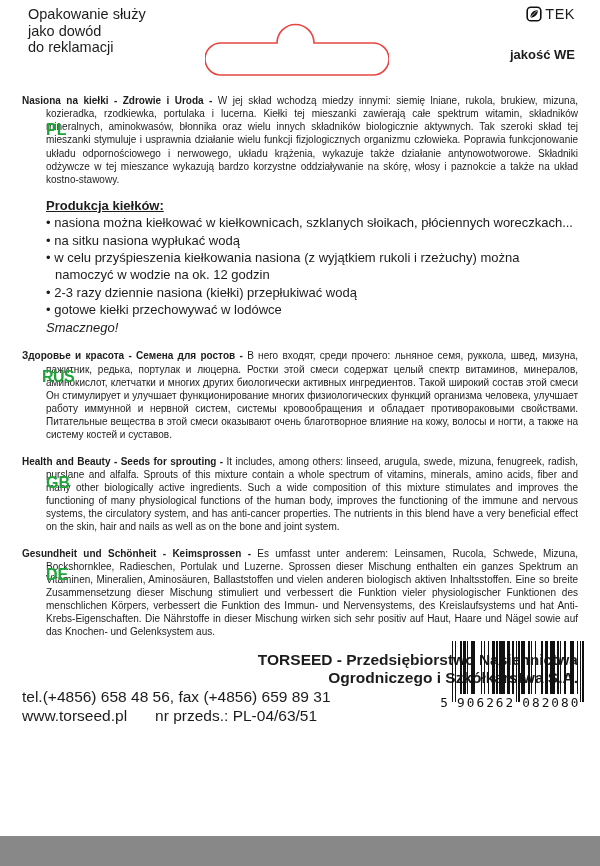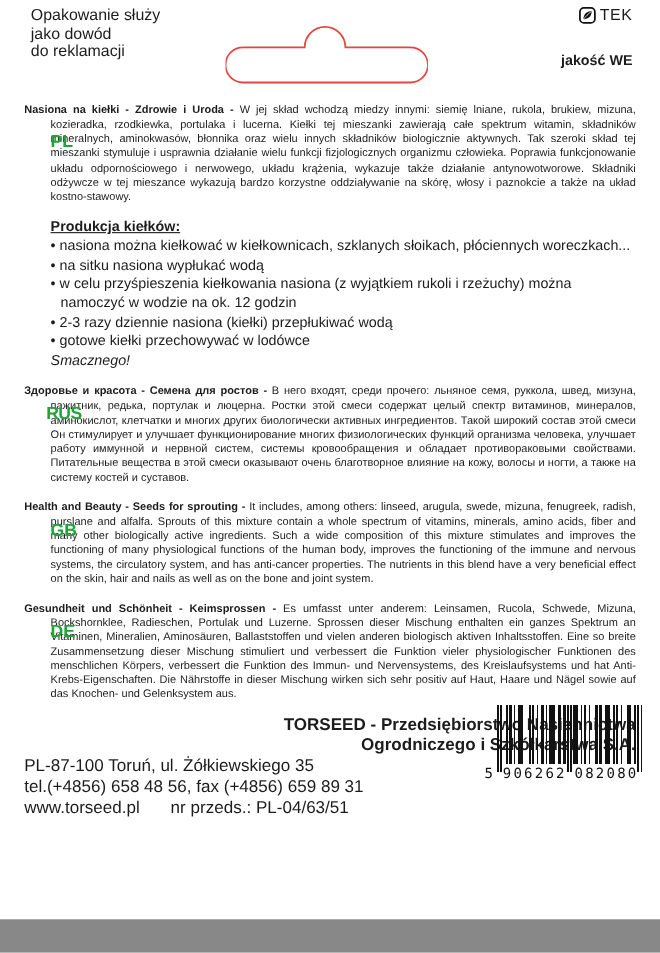--- a/index.html
+++ b/index.html
@@ -96,21 +96,20 @@
 
     <section class="lang-section sec-gap">
       <span class="lang-label top19" style="color:#1fa43a">DE</span>
       <p class="para"><b class="heading">Gesundheit und Schönheit - Keimsprossen -</b> <span>Es umfasst unter anderem: Leinsamen, Rucola, Schwede, Mizuna, Bockshornklee, Radieschen, Portulak und Luzerne. Sprossen dieser Mischung enthalten ein ganzes Spektrum an Vitaminen, Mineralien, Aminosäuren, Ballaststoffen und vielen anderen biologisch aktiven Inhaltsstoffen. Eine so breite Zusammensetzung dieser Mischung stimuliert und verbessert die Funktion vieler physiologischer Funktionen des menschlichen Körpers, verbessert die Funktion des Immun- und Nervensystems, des Kreislaufsystems und hat Anti-Krebs-Eigenschaften. Die Nährstoffe in dieser Mischung wirken sich sehr positiv auf Haut, Haare und Nägel sowie auf das Knochen- und Gelenksystem aus.</span></p>
     </section>
 
     <div class="footer">
       <div class="company">
         <div class="co-bold">TORSEED - Przedsiębiorstwo Nasiennictwa</div>
         <div class="co-bold">Ogrodniczego i Szkółkarstwa S.A.</div>
-        <div>PL-87-100 Toruń, ul. Żółkiewskiego 35</div>
         <div>tel.(+4856) 658 48 56, fax (+4856) 659 89 31</div>
         <div class="last-line">
           <span class="site">www.torseed.pl</span><span>nr przeds.: PL-04/63/51</span>
         </div>
       </div>
       <svg id="barcode" class="barcode" viewBox="-9 0 104 49" shape-rendering="crispEdges">
           <rect x="0" y="0" width="1" height="44"></rect>
           <rect x="2" y="0" width="1" height="44"></rect>
           <rect x="6" y="0" width="1" height="38.5"></rect>
           <rect x="8" y="0" width="2" height="38.5"></rect>

